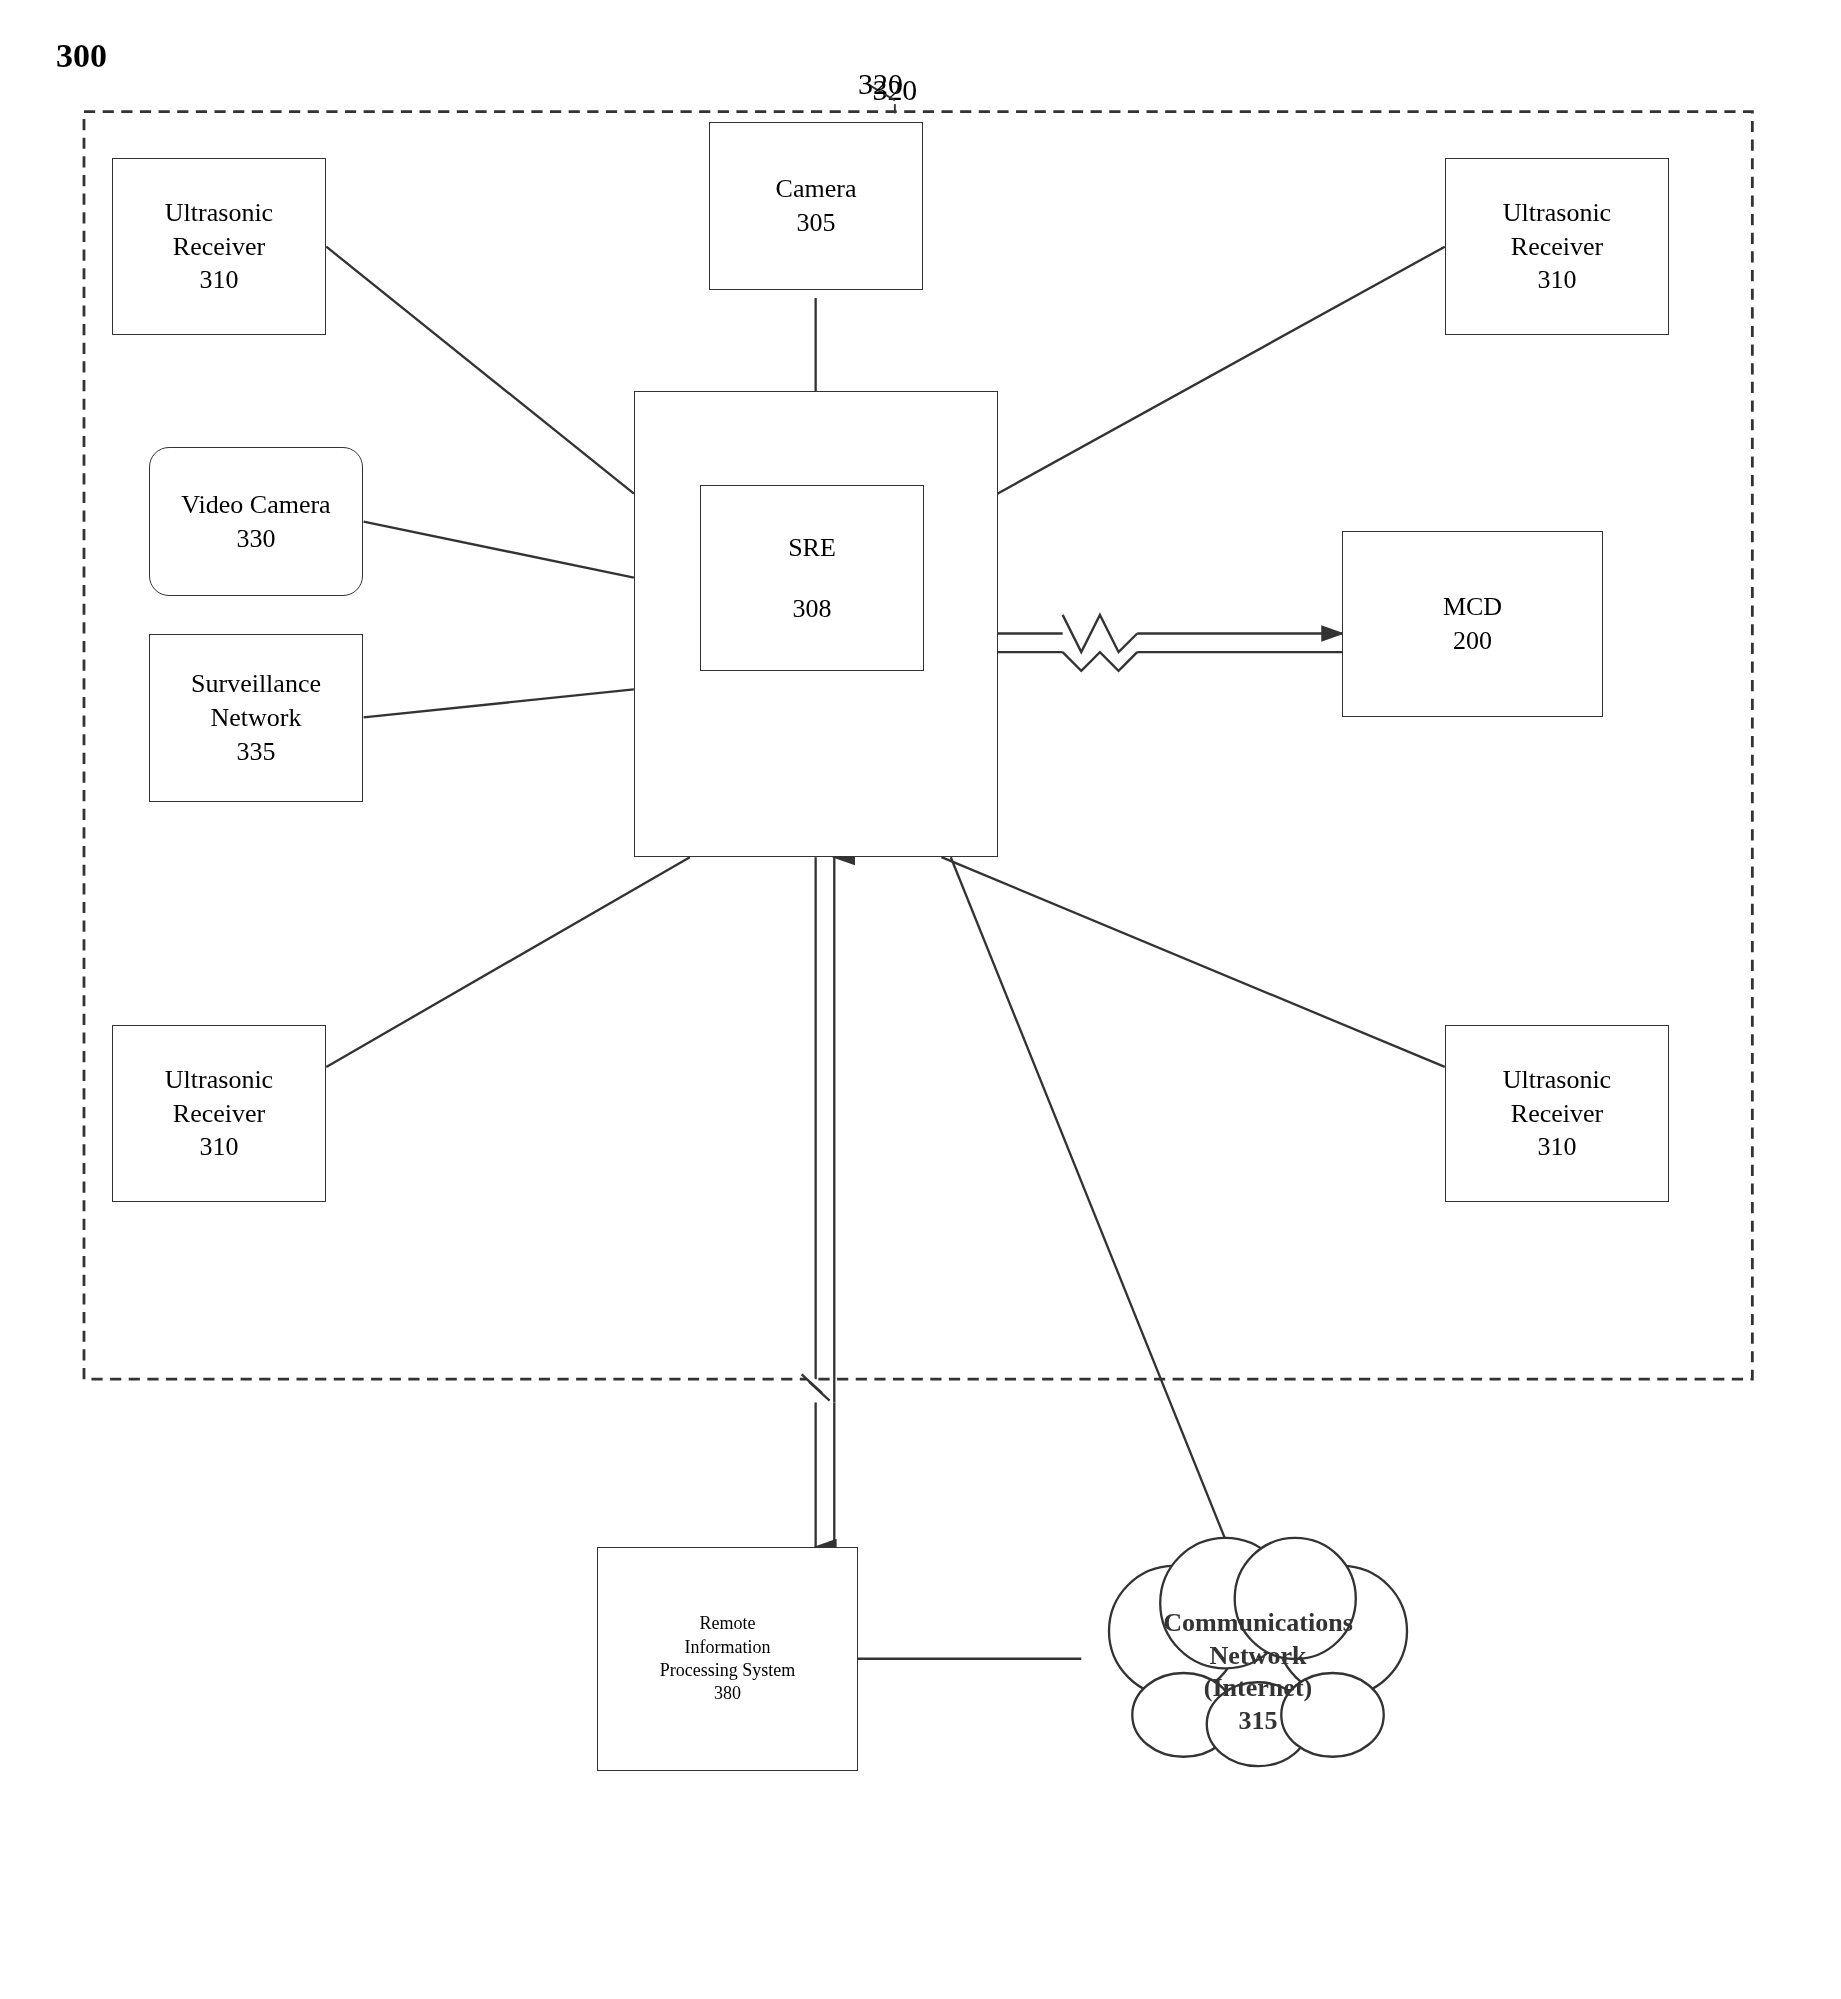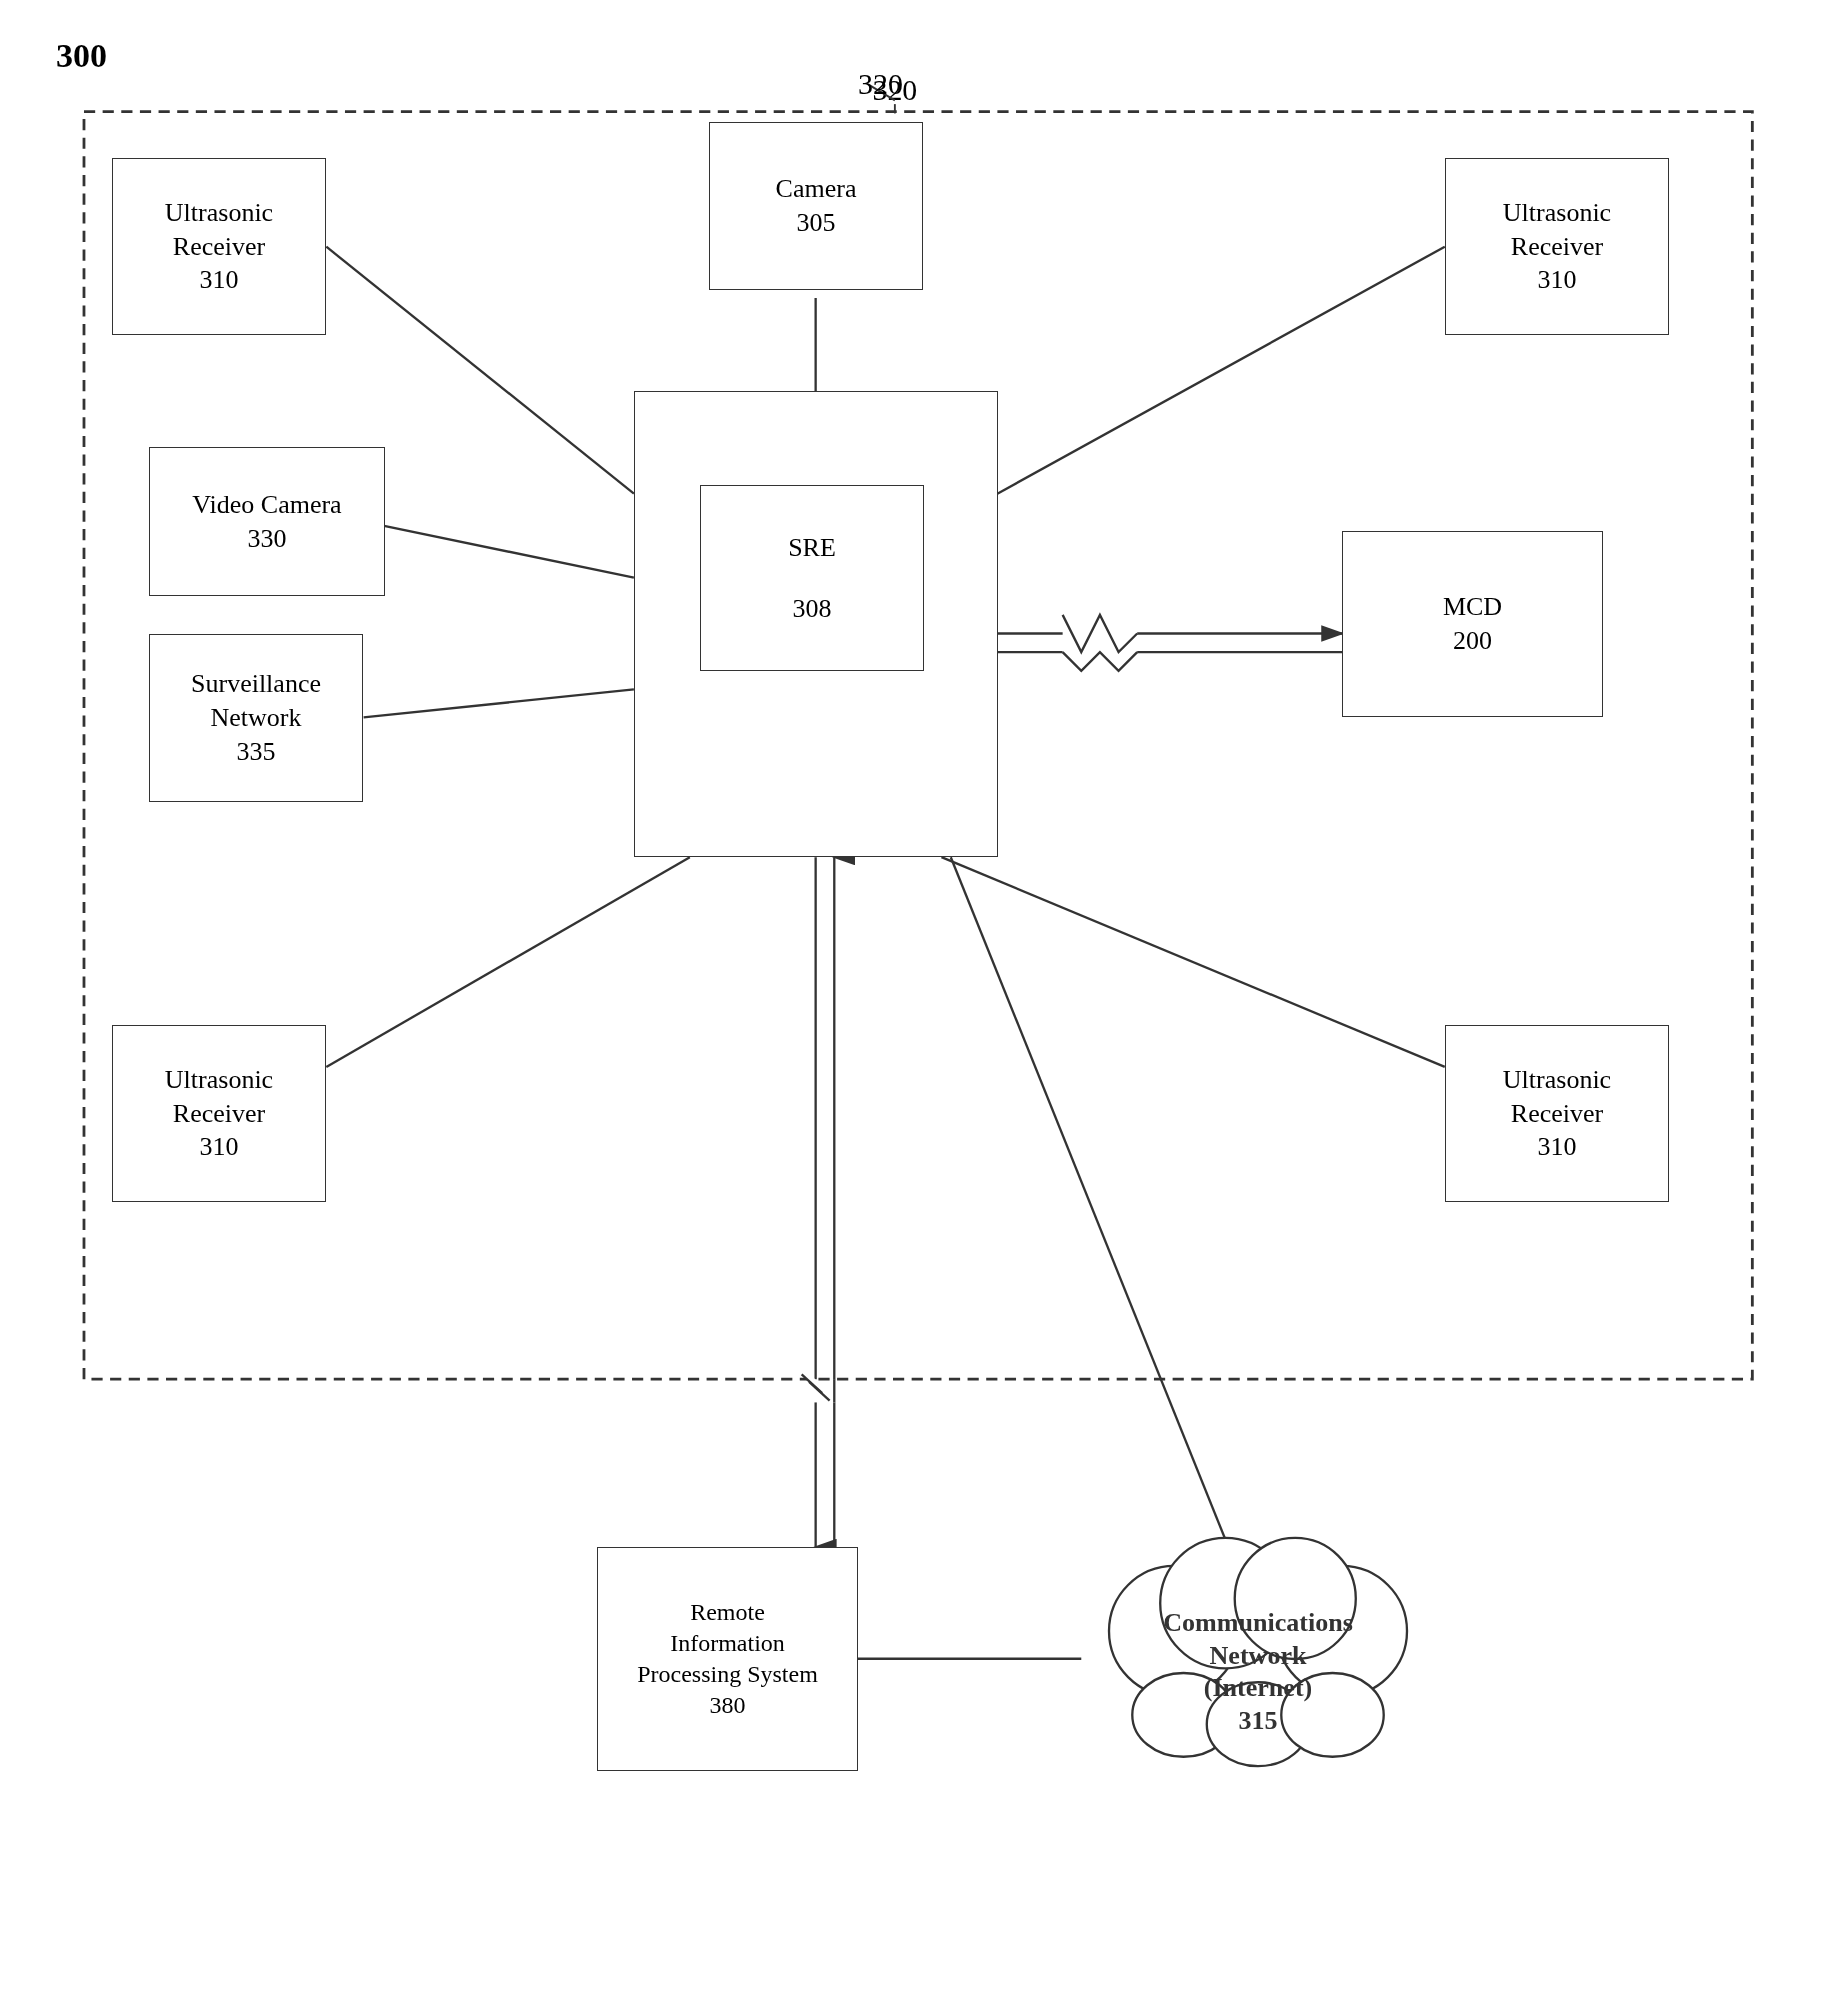--- a/index.html
+++ b/index.html
@@ -64,22 +64,23 @@
       top: 121px;
       left: 1389px;
       width: 224px;
       height: 177px;
     }
 
     
     .box-vc {
       top: 410px;
       left: 93px;
-      width: 236px;
+      width: 214px;
       height: 149px;
+      border-radius: 20px;
     }
 
     
     .box-sscm {
       top: 354px;
       left: 578px;
       width: 364px;
       height: 466px;
     }
 
@@ -138,21 +139,21 @@
     
     .box-rips {
       position: absolute;
       border: 1.9px solid #333;
       background: #fff;
       display: flex;
       flex-direction: column;
       align-items: center;
       justify-content: center;
       text-align: center;
-      font-size: 24px;
+      font-size: 18px;
       line-height: 1.3;
       top: 1510px;
       left: 541px;
       width: 261px;
       height: 224px;
     }
 
     
     .cloud-container {
       position: absolute;

